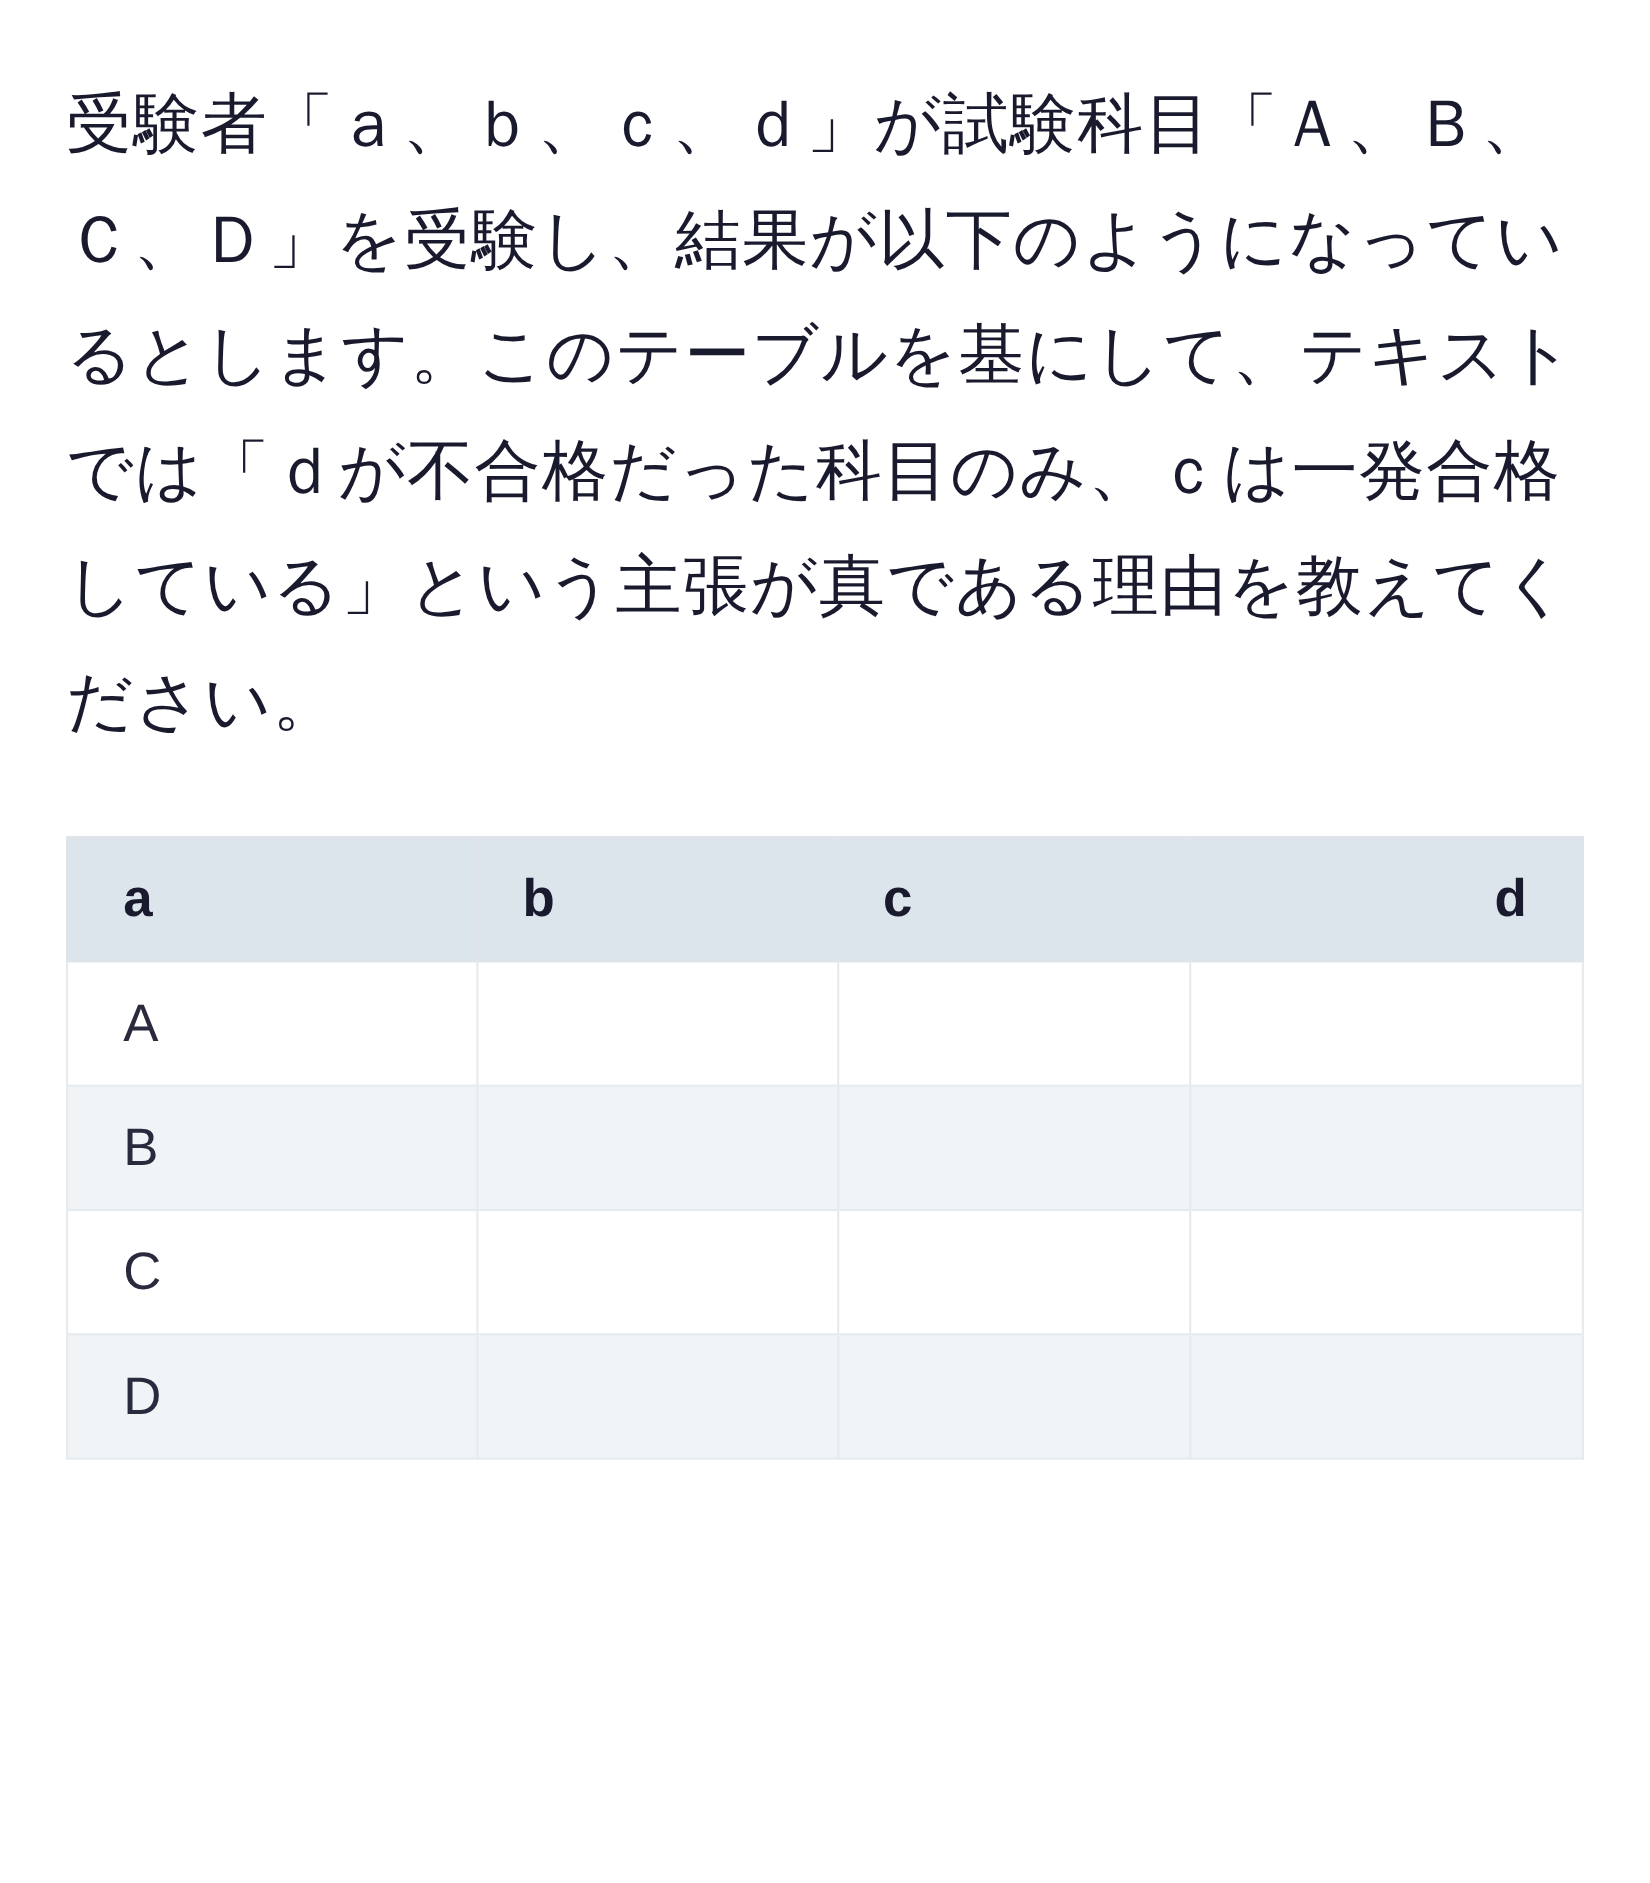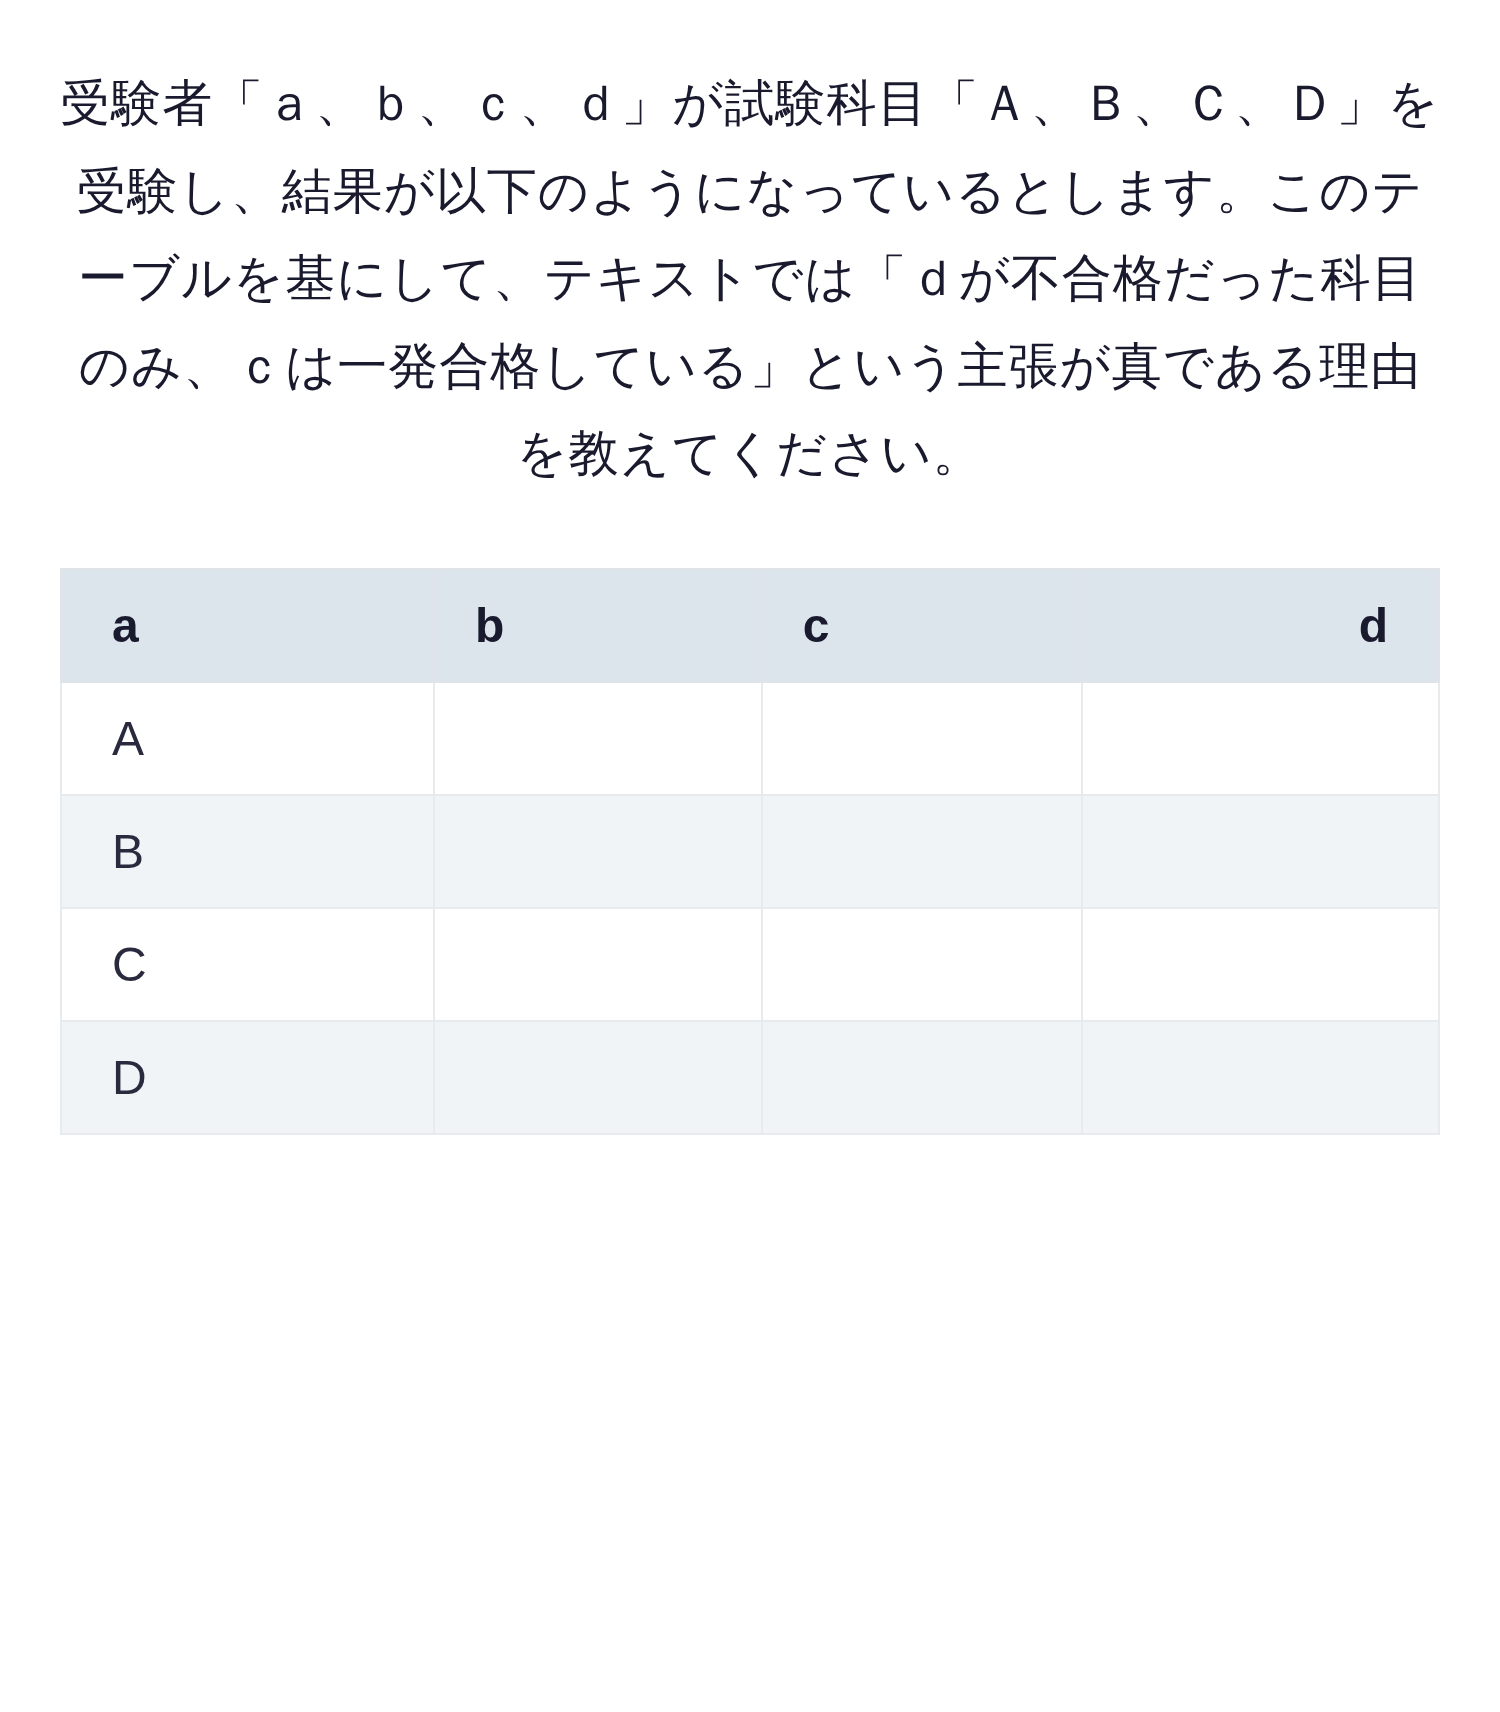--- a/index.html
+++ b/index.html
@@ -8,25 +8,25 @@
       box-sizing: border-box;
     }
     body {
       font-family: -apple-system, BlinkMacSystemFont, "Helvetica Neue", "Hiragino Sans", "Hiragino Kaku Gothic ProN", "Yu Gothic", Meiryo, sans-serif;
       background: #ffffff;
       padding: 60px 60px;
       color: #1a1a2e;
       width: 1500px;
     }
     .paragraph {
-      font-size: 50px;
+      font-size: 60px;
       line-height: 1.75;
       letter-spacing: 0.02em;
       margin-bottom: 70px;
-      text-align: center;
+      text-align: left;
     }
     .table-container {
       width: 100%;
     }
     table {
       width: 100%;
       border-collapse: collapse;
       font-size: 48px;
     }
     thead tr {

